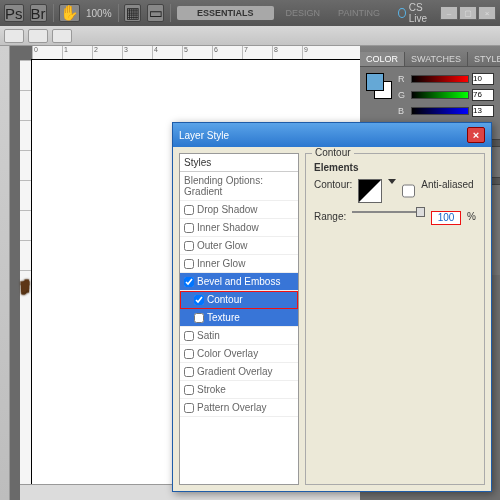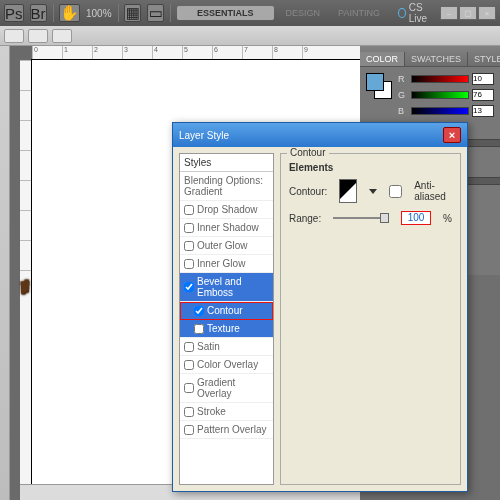--- a/index.html
+++ b/index.html
@@ -39,36 +39,36 @@
 .srow .track{flex:1;height:8px;background:linear-gradient(to right,#000,#f00);position:relative;border:1px solid #444}
 .srow .track.g{background:linear-gradient(to right,#000,#0f0)}
 .srow .track.b{background:linear-gradient(to right,#000,#00f)}
 .srow .val{width:22px;height:12px;background:#fff;border:1px solid #333;font-size:8px;color:#000}
 .divider{height:8px;background:#5a5a5a;border-top:1px solid #444;border-bottom:1px solid #444}
 .adjpanel{background:#787878;height:30px;display:flex;align-items:center;padding:0 6px;color:#ddd;font-size:9px;gap:4px}
 .newlabel{background:#e8e8e8;color:#333;padding:2px 4px;border:1px solid #999}
 .layerstrip{background:#787878;height:60px;padding:6px;display:flex;gap:4px}
 .layerthumb{width:40px;height:40px;background:linear-gradient(#b87845,#8d4e22);border:2px solid #fff;border-radius:3px}
 
-.dialog{position:absolute;left:172px;top:122px;width:296px;height:370px;background:#ece9d8;border:1px solid #1e5ca8;box-shadow:2px 2px 8px rgba(0,0,0,.4)}
+.dialog{position:absolute;left:172px;top:122px;width:320px;height:370px;background:#ece9d8;border:1px solid #1e5ca8;box-shadow:2px 2px 8px rgba(0,0,0,.4)}
 .titlebar{height:24px;background:linear-gradient(#5aa3e8,#2b77cf);display:flex;align-items:center;padding:0 6px;color:#fff;font-size:11px}
 .titlebar .x{margin-left:auto;width:18px;height:16px;background:#d44;border:1px solid #800;color:#fff;display:flex;align-items:center;justify-content:center;font-size:11px;font-weight:bold;border-radius:2px}
 .dlgbody{display:flex;height:calc(100% - 24px);padding:6px;gap:6px}
 .styleslist{width:120px;border:1px solid #999;background:#fff;display:flex;flex-direction:column}
 .styleshdr{padding:3px 4px;font-size:10px;border-bottom:1px solid #ccc;color:#333}
 .stylerow{display:flex;align-items:center;gap:3px;padding:3px 4px;border-bottom:1px solid #eee;font-size:10px;color:#666}
 .stylerow input{width:10px;height:10px}
 .stylerow.sel{background:#3875d7;color:#fff}
 .stylerow.sub{padding-left:14px}
 .stylerow.hlred{outline:1.5px solid #e11;outline-offset:-1px}
 .rpane{flex:1;display:flex;flex-direction:column}
 .fieldset{border:1px solid #aaa;padding:8px 8px 14px 8px;position:relative;flex:1}
 .fieldset .legend{position:absolute;top:-7px;left:6px;background:#ece9d8;padding:0 3px;font-size:10px;color:#333}
 .sublegend{font-size:10px;font-weight:bold;margin-bottom:6px;color:#333}
-.ctrlrow{display:flex;align-items:center;gap:12px;margin-bottom:8px;font-size:10px;color:#333}
+.ctrlrow{display:flex;gap:6px;margin-bottom:8px;font-size:10px;color:#333}
 .thumb{width:24px;height:24px;border:1px solid #666;background:linear-gradient(135deg,#000 0%,#000 49%,#fff 51%,#fff 100%)}
 .dd{width:0;height:0;border-left:4px solid transparent;border-right:4px solid transparent;border-top:5px solid #333}
 .slidertrack{flex:1;height:2px;background:#888;position:relative}
 .slidertrack .knob{position:absolute;right:0;top:-4px;width:9px;height:10px;background:#ddd;border:1px solid #666}
 .numbox{width:30px;height:14px;border:1.5px solid #e11;background:#fff;text-align:center;font-size:10px;color:#1464c8}
 .statusbar{position:absolute;left:10px;bottom:0;right:140px;height:16px;background:#dcdcdc;border-top:1px solid #999}
 </style>
 </head>
 <body>
 

